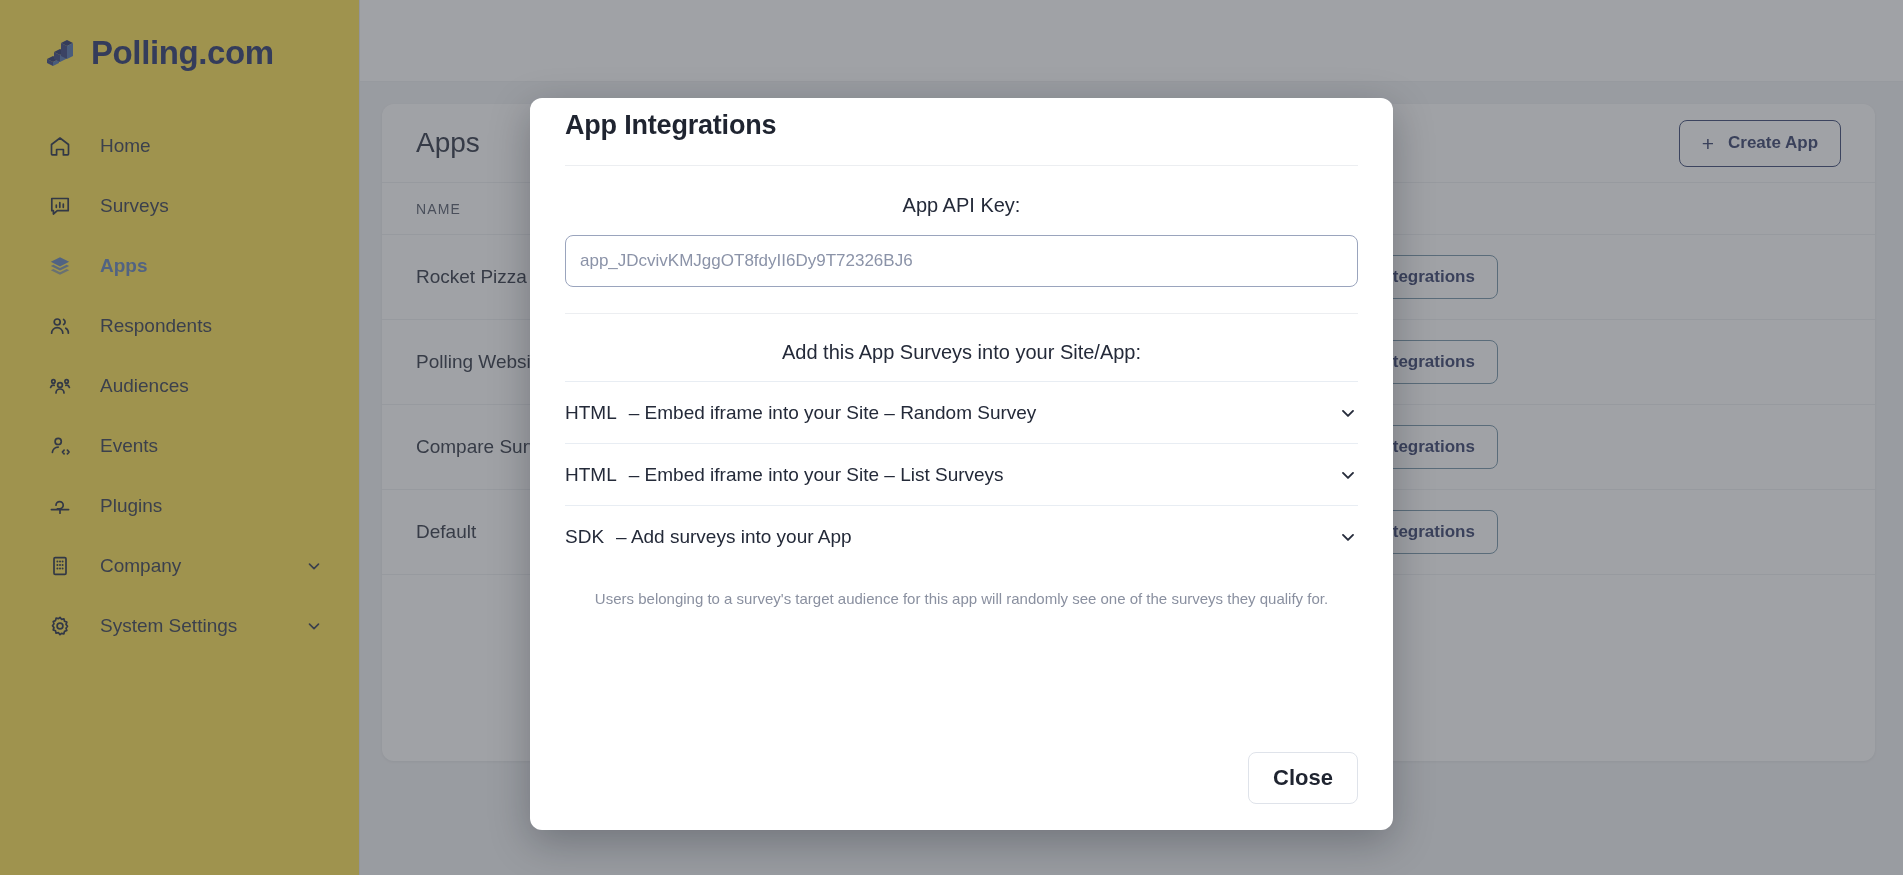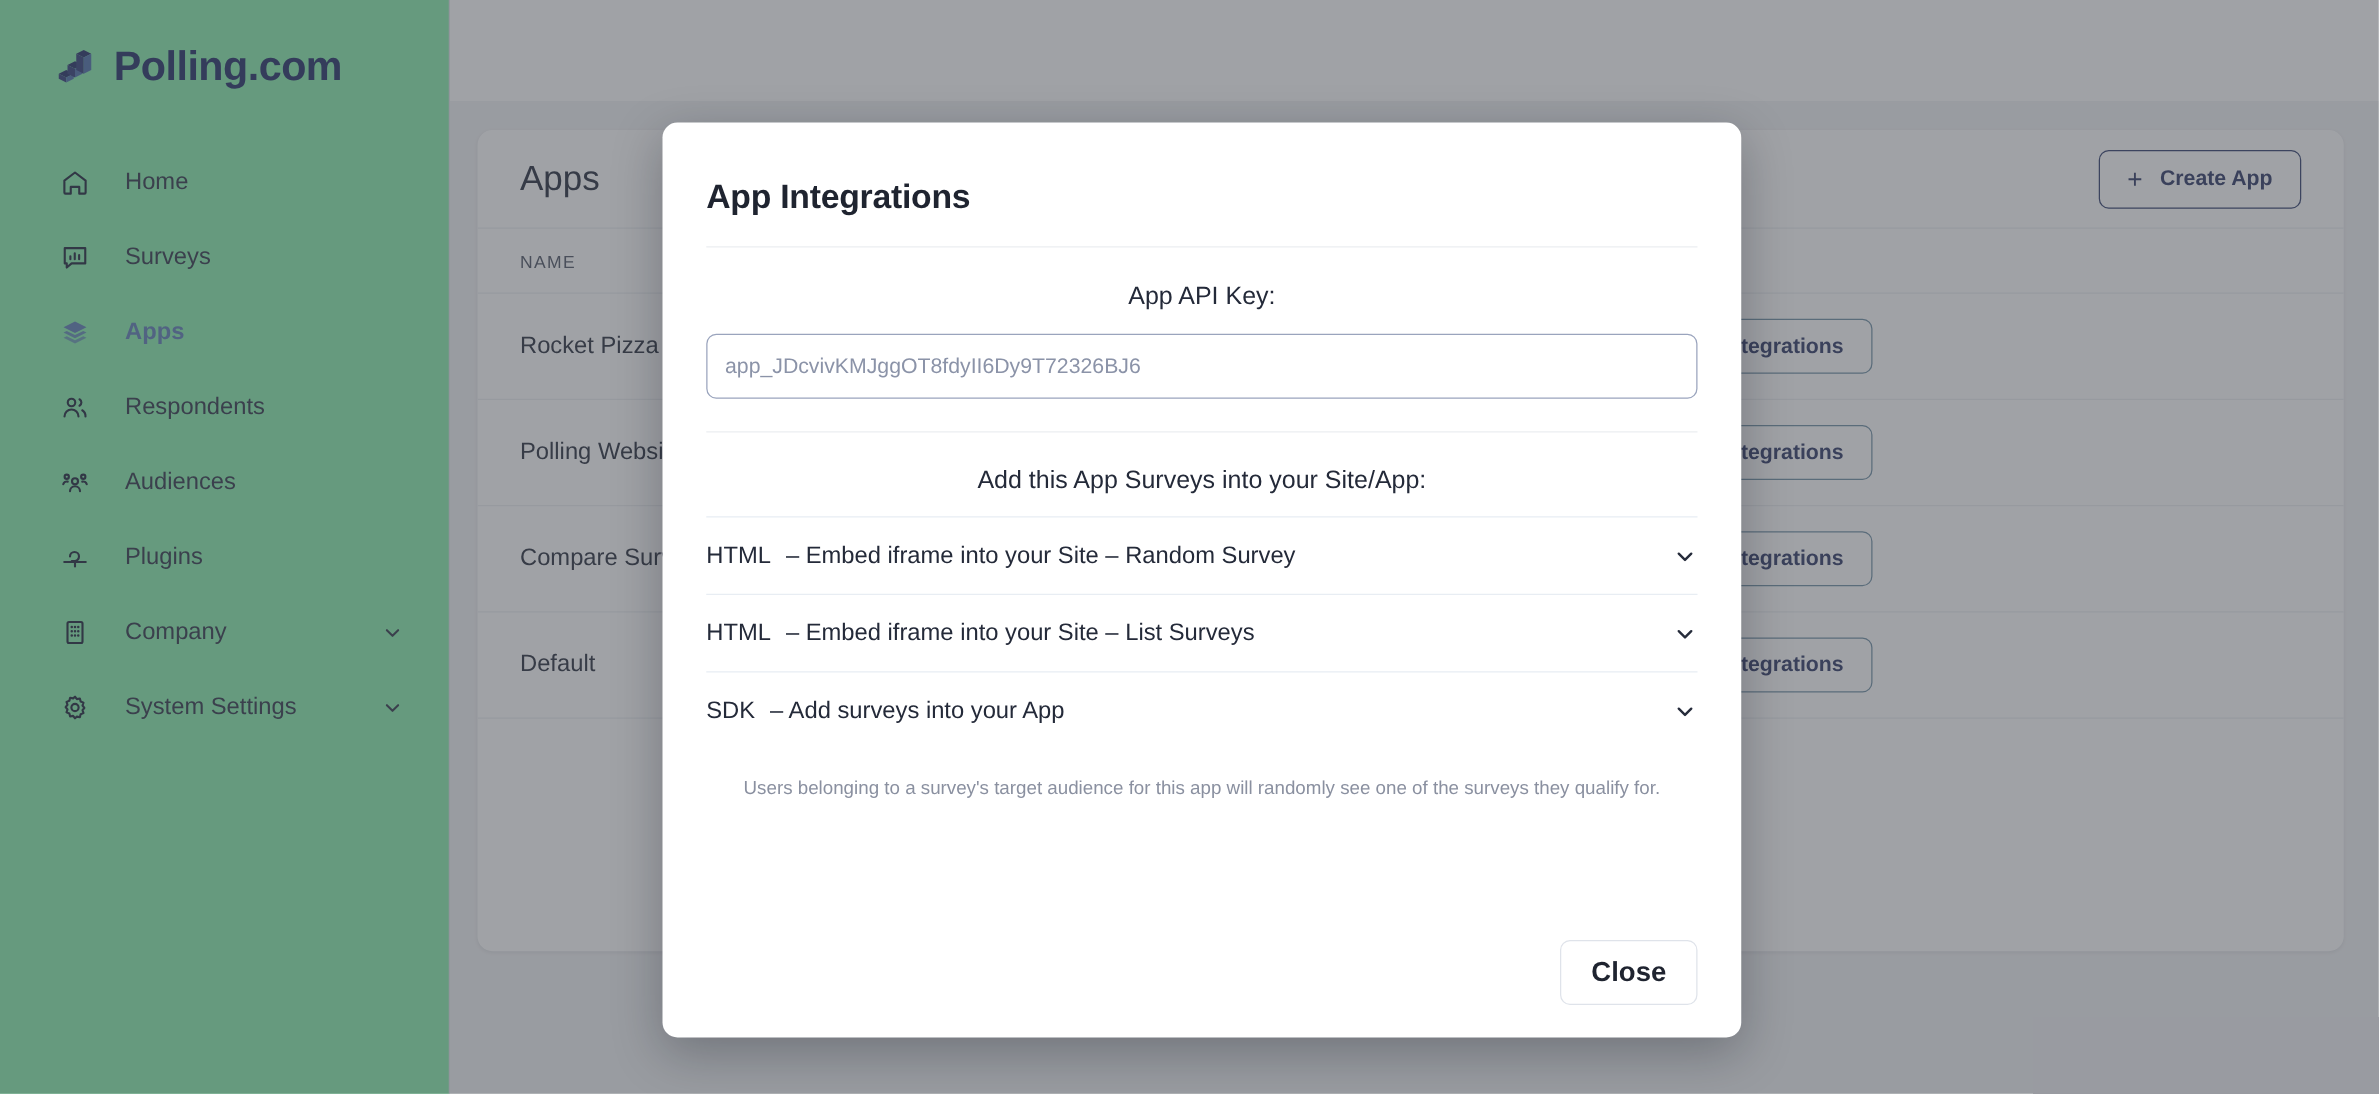--- a/index.html
+++ b/index.html
@@ -16,21 +16,21 @@
   #app-root {
     position: absolute;
     inset: 0;
     display: flex;
   }
 
   
   #sidebar {
     width: 360px;
     height: 875px;
-    background: #86efac;
+    background: #fde047;
     border-right: 1px solid #e4e7ec;
     flex: 0 0 360px;
     position: relative;
   }
   .logo-row {
     display: flex;
     align-items: center;
     gap: 12px;
     padding: 22px 0 0 45px;
     height: 82px;
@@ -181,21 +181,21 @@
     box-shadow: 0 12px 40px rgba(10,14,24,.28);
     z-index: 60;
     display: flex;
     flex-direction: column;
     padding: 0 35px;
   }
   .modal-title {
     font-size: 27px;
     font-weight: bold;
     color: #1f2430;
-    padding: 44px 0 24px 0;
+    padding: 12px 0 24px 0;
     letter-spacing: -0.2px;
   }
   .modal-divider { height: 1px; background: #eceef1; }
 
   .apikey-label {
     text-align: center;
     font-size: 20px;
     color: #242a39;
     padding: 28px 0 18px 0;
   }
@@ -350,20 +350,30 @@
               <circle cx="12" cy="11" r="2.4"></circle>
               <path d="M8 19a4 4 0 0 1 8 0"></path>
               <circle cx="5.4" cy="7.4" r="1.7"></circle>
               <circle cx="18.6" cy="7.4" r="1.7"></circle>
               <path d="M2.6 13.4a3 3 0 0 1 3.6-2.1M21.4 13.4a3 3 0 0 0-3.6-2.1"></path>
             </svg>
         </span>
         <span class="nav-label">Audiences</span>
       </div>
 
+      <div class="nav-item">
+        <span class="nav-ico">
+          <svg viewBox="0 0 24 24" fill="none" stroke="currentColor" stroke-width="1.7" stroke-linecap="round" stroke-linejoin="round">
+              <circle cx="10.2" cy="7.4" r="3.1"></circle>
+              <path d="M4.4 18.4a5.8 5.8 0 0 1 5.8-5.3"></path>
+              <path d="M16.1 16.2 14.4 18l1.7 1.8M19.4 16.2 21.1 18l-1.7 1.8"></path>
+            </svg>
+        </span>
+        <span class="nav-label">Events</span>
+      </div>
 
       <div class="nav-item">
         <span class="nav-ico">
           <svg viewBox="0 0 24 24" fill="none" stroke="currentColor" stroke-width="1.7" stroke-linecap="round" stroke-linejoin="round">
               <path d="M8 11.2a3.6 3.6 0 1 1 3.6 3.6H9.4"></path>
               <path d="M3.4 15.6h17.2"></path>
               <path d="M12 14.8v4.4"></path>
             </svg>
         </span>
         <span class="nav-label">Plugins</span>

